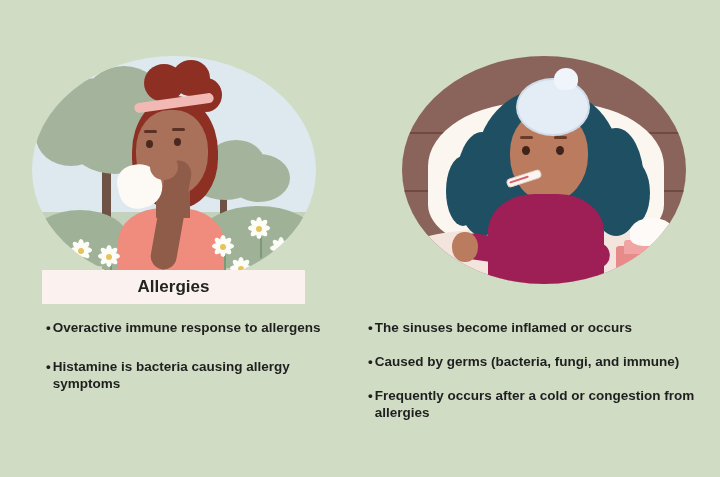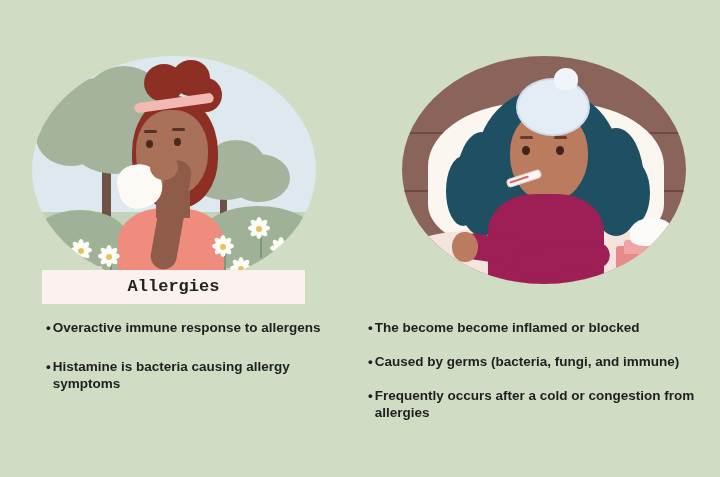--- a/index.html
+++ b/index.html
@@ -335,21 +335,21 @@
           <div class="pet" style="transform: rotate(90deg);"></div>
           <div class="pet" style="transform: rotate(135deg);"></div>
           <div class="pet" style="transform: rotate(180deg);"></div>
           <div class="pet" style="transform: rotate(225deg);"></div>
           <div class="pet" style="transform: rotate(270deg);"></div>
           <div class="pet" style="transform: rotate(315deg);"></div>
           <div class="core"></div>
         </div>
     </div>
 
-    <div class="banner banner-left" style="left:24px; top:218px; width:263px;font-family:Liberation Mono, monospace;">
+    <div class="banner banner-left" style="left:24px; top:218px; width:263px;">
       <span>Allergies</span>
     </div>
   </div>
 
   <div class="panel panel-right">
     <div class="scene scene-right">
 
       <div class="headboard-line" style="top:76px;"></div>
       <div class="headboard-line" style="top:134px;"></div>
 
@@ -394,21 +394,21 @@
     </div>
     <div class="bullet" style="margin-top:22px;">
       <span class="dot">•</span>
       <span class="btext">Histamine is bacteria causing allergy symptoms</span>
     </div>
   </div>
 
   <div class="bullets bullets-right">
     <div class="bullet">
       <span class="dot">•</span>
-      <span class="btext">The become become inflamed or blocked</span>
+      <span class="btext">The sinuses become inflamed or occurs</span>
     </div>
     <div class="bullet" style="margin-top:12px;">
       <span class="dot">•</span>
       <span class="btext">Caused by germs (bacteria, fungi, and immune)</span>
     </div>
     <div class="bullet" style="margin-top:12px;">
       <span class="dot">•</span>
       <span class="btext">Frequently occurs after a cold or congestion from allergies</span>
     </div>
   </div>

